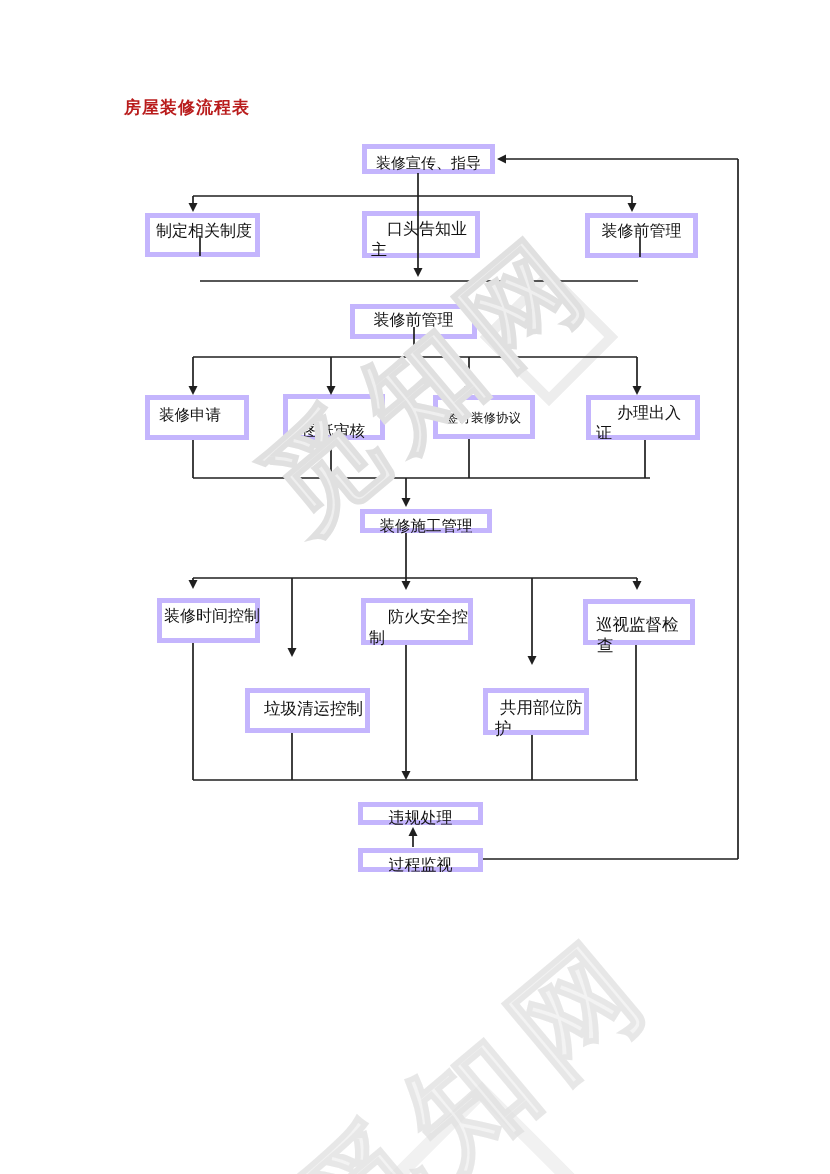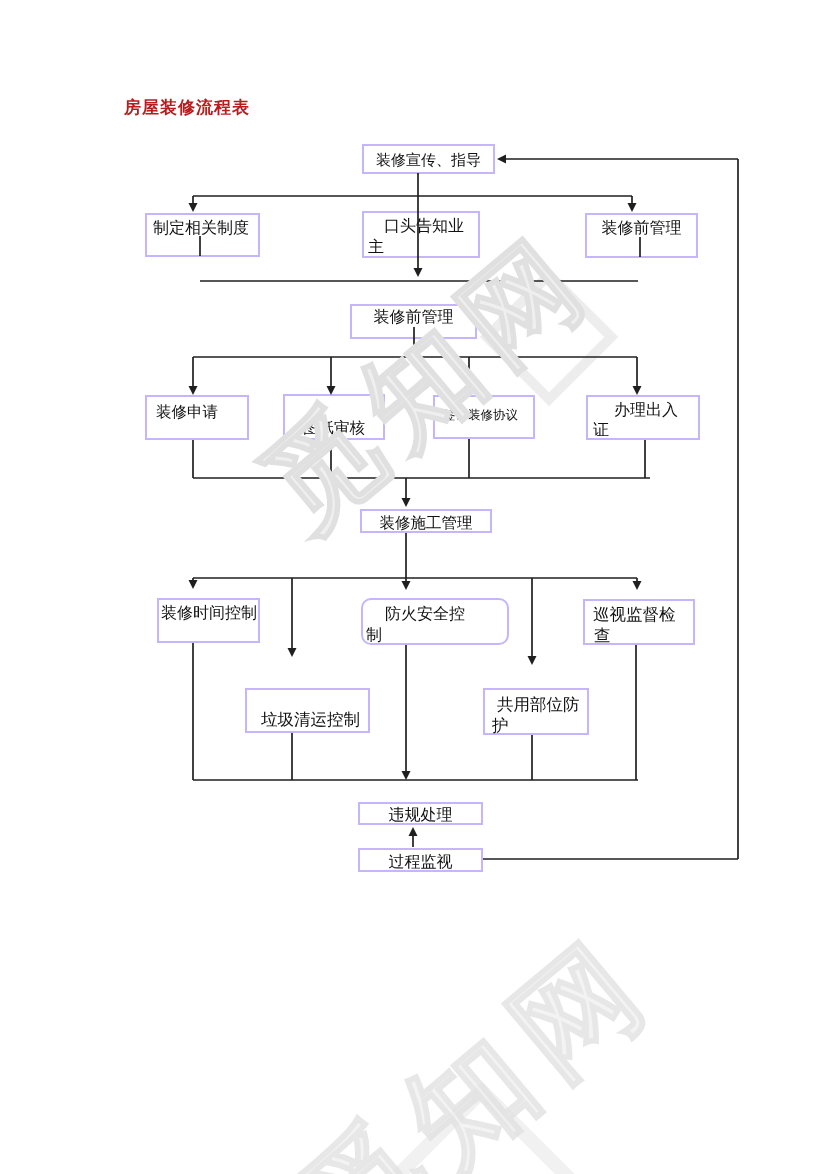--- a/index.html
+++ b/index.html
@@ -8,43 +8,43 @@
     overflow:hidden;font-family:"Liberation Sans","DejaVu Sans",sans-serif;color:#111;
   }
   #title{
     position:absolute;left:124px;top:96px;font-size:17px;font-weight:bold;
     letter-spacing:1px;color:#b91c1c;
   }
   
   #wires{position:absolute;left:0;top:0;width:830px;height:1174px;z-index:3;pointer-events:none;}
   
   .node{
-    position:absolute;border:2px solid #c4b5fd;background:transparent;z-index:2;
+    position:absolute;border:5px solid #c4b5fd;background:transparent;z-index:2;
     font-size:16px;line-height:20px;box-sizing:border-box;white-space:nowrap;
   }
   .node .l1,.node .l2{display:block;}
   .c{text-align:center;}
   .n-a  {left:362px;top:144px;width:133px;height:30px;font-size:15px;line-height:28px;}
   .n-b1 {left:145px;top:213px;width:115px;height:44px;padding:3px 0 0 6px;}
   .n-b2 {left:362px;top:211px;width:118px;height:47px;padding-top:2px;line-height:21px;}
   .n-b2 .l1{text-indent:20px;} .n-b2 .l2{padding-left:4px;}
   .n-b3 {left:585px;top:213px;width:113px;height:45px;padding-top:3px;}
   .n-c  {left:350px;top:304px;width:127px;height:35px;font-size:16px;line-height:22px;}
   .n-d1 {left:145px;top:395px;width:104px;height:45px;padding:5px 12px 0 9px;font-size:15.5px;}
   .n-d2 {left:283px;top:394px;width:102px;height:46px;padding-top:22px;font-size:15.5px;}
   .n-d3 {left:433px;top:395px;width:102px;height:44px;padding:8px 0 0 8px;font-size:12.5px;}
   .n-d4 {left:586px;top:395px;width:114px;height:45px;padding-top:3px;line-height:20px;}
   .n-d4 .l1{text-indent:26px;} .n-d4 .l2{padding-left:5px;}
   .n-e  {left:360px;top:509px;width:132px;height:24px;font-size:15.5px;line-height:23px;}
   .n-f1 {left:157px;top:598px;width:103px;height:45px;padding:3px 0 0 2px;}
-  .n-f2 {left:361px;top:598px;width:148px;height:47px;padding-top:3px;line-height:21px;border-radius:10px;}
+  .n-f2 {left:361px;top:598px;width:112px;height:47px;padding-top:3px;line-height:21px;}
   .n-f2 .l1{text-indent:22px;} .n-f2 .l2{padding-left:3px;}
-  .n-f3 {left:583px;top:599px;width:112px;height:46px;padding-top:3px;line-height:21px;font-size:16.5px;}
+  .n-f3 {left:583px;top:599px;width:112px;height:46px;padding-top:10px;line-height:21px;font-size:16.5px;}
   .n-f3 .l1{text-indent:8px;} .n-f3 .l2{padding-left:9px;}
-  .n-g1 {left:245px;top:688px;width:125px;height:45px;padding-top:19px;font-size:16.5px;}
+  .n-g1 {left:245px;top:688px;width:125px;height:45px;padding-top:5px;font-size:16.5px;}
   .n-g1 .l1{text-indent:14px;}
   .n-g2 {left:483px;top:688px;width:106px;height:47px;padding-top:4px;line-height:21px;font-size:16.5px;}
   .n-g2 .l1{text-indent:12px;} .n-g2 .l2{padding-left:7px;}
   .n-h  {left:358px;top:802px;width:125px;height:23px;line-height:22px;}
   .n-i  {left:358px;top:848px;width:125px;height:24px;line-height:23px;}
   
   .wm{
     position:absolute;z-index:4;pointer-events:none;font-weight:bold;
     color:#efefef;-webkit-text-stroke:2px #e0e0e0;white-space:nowrap;
   }

